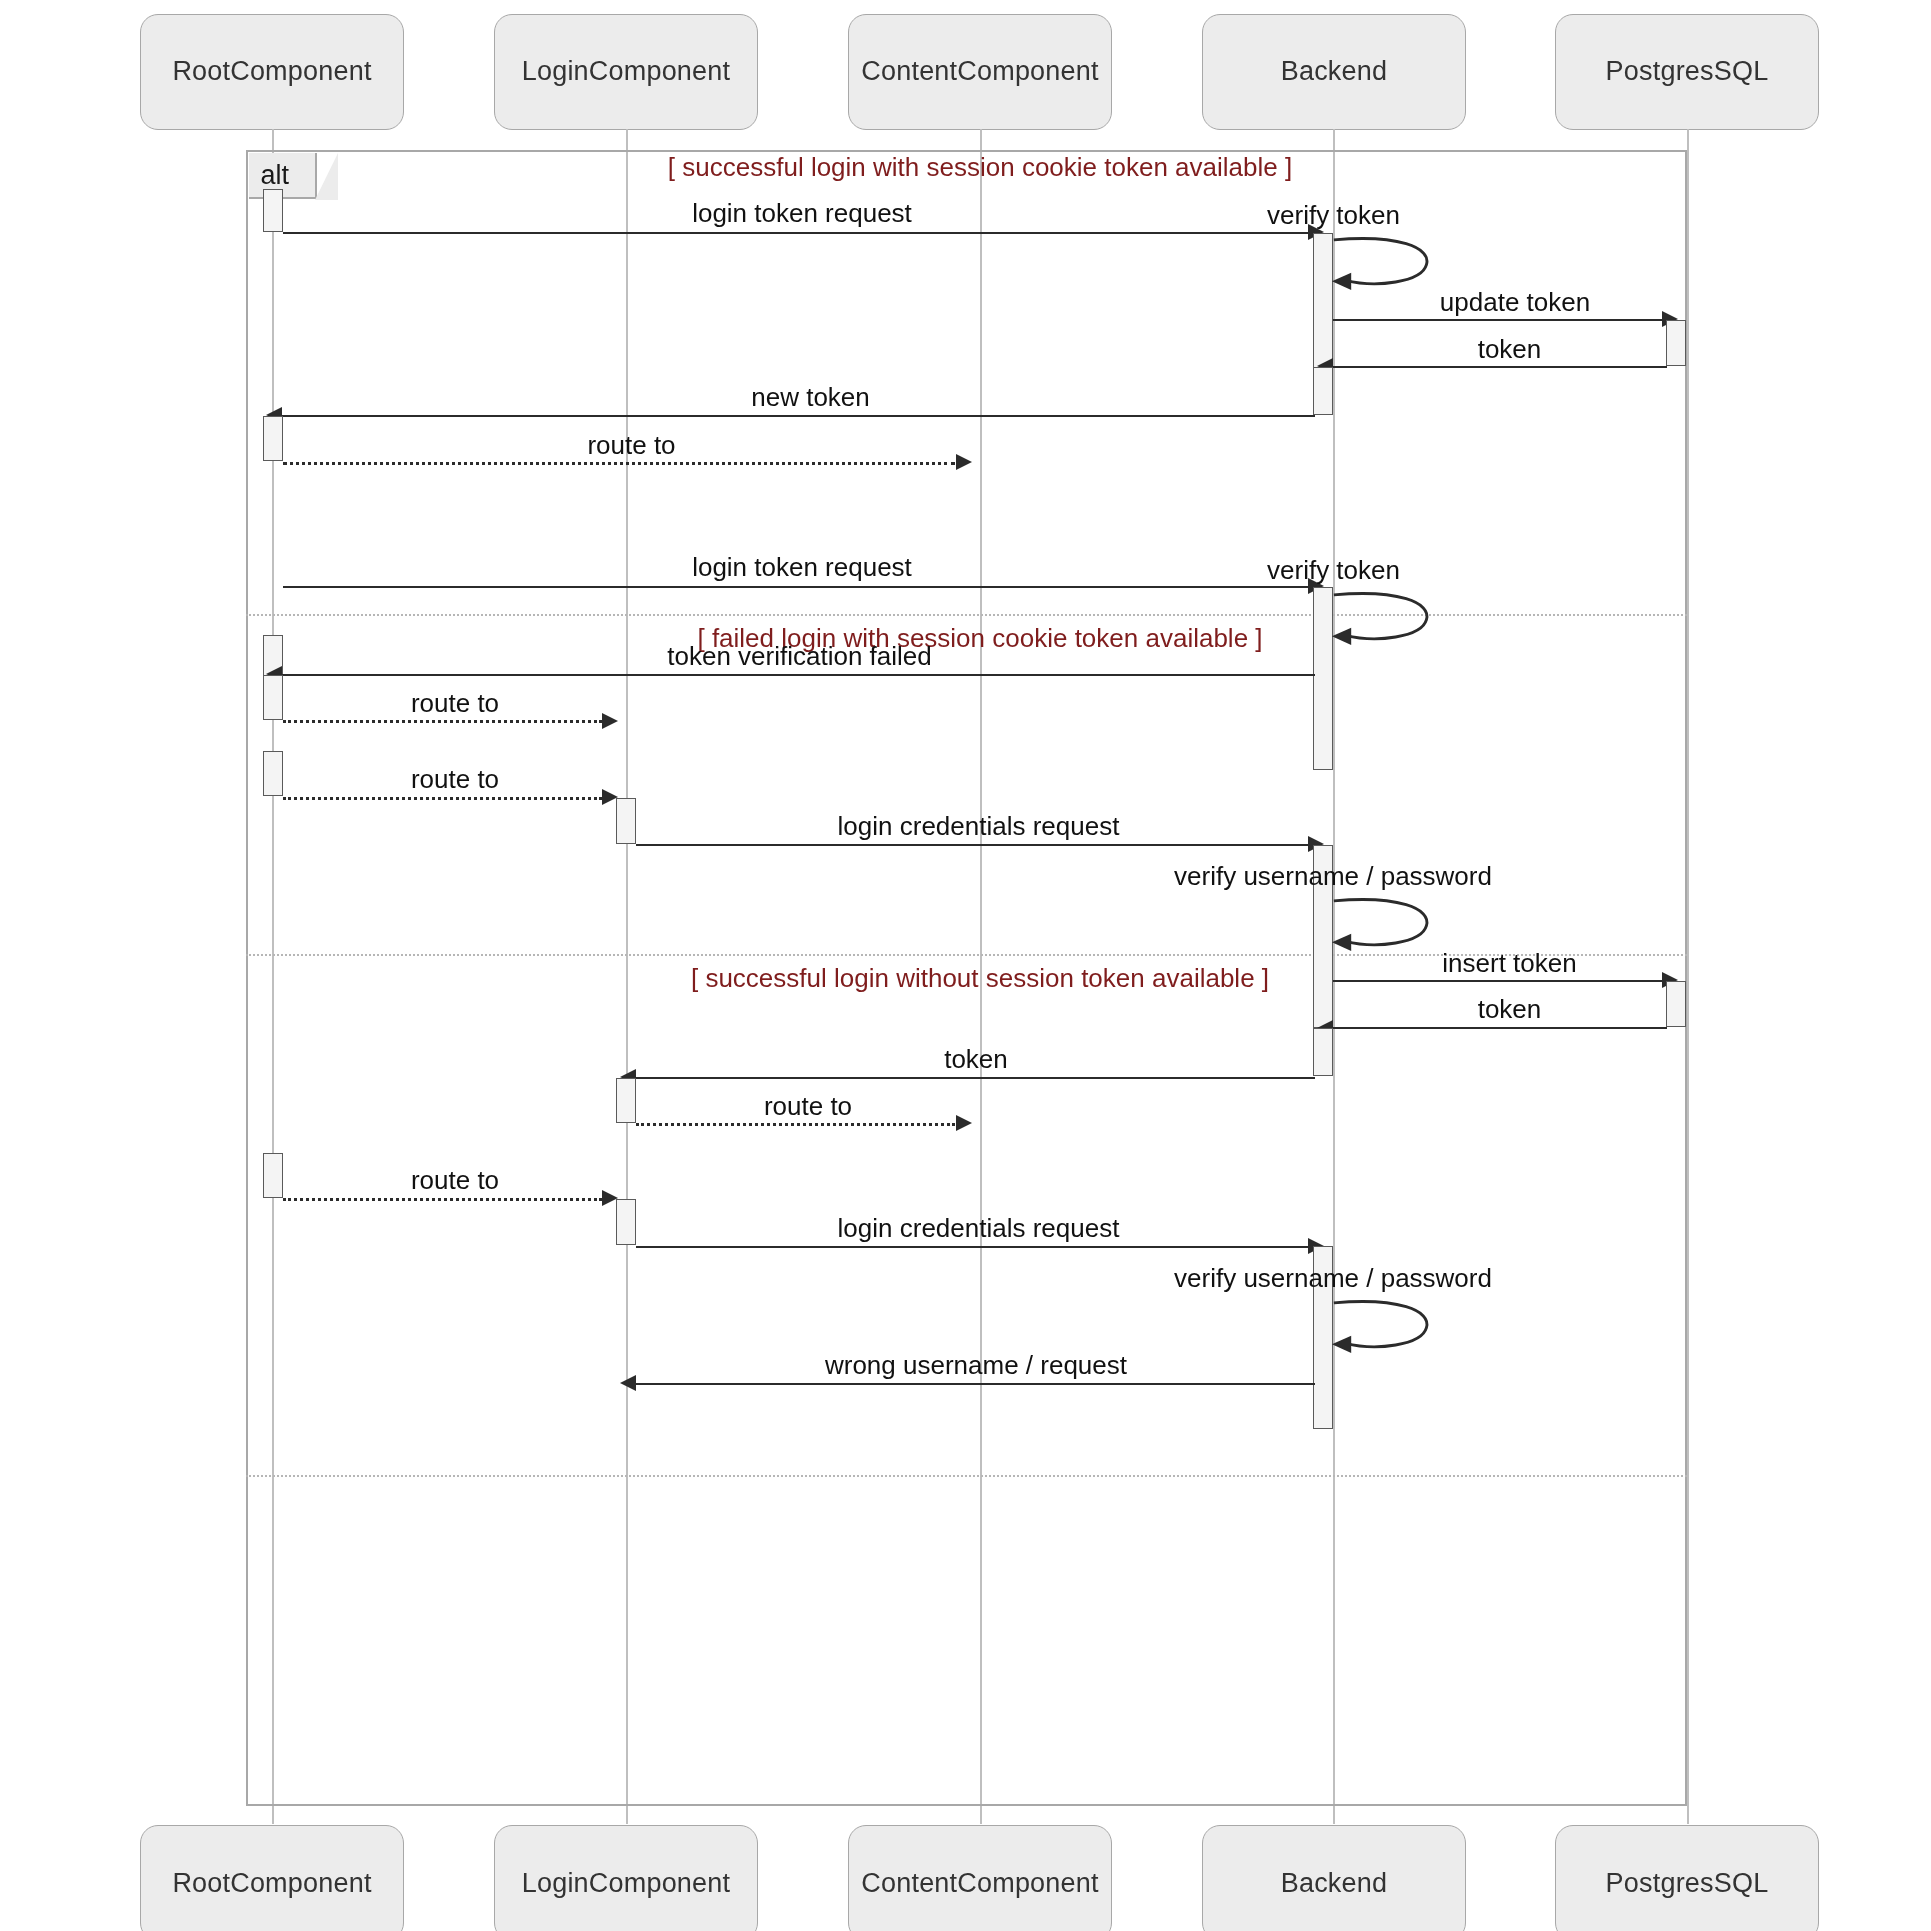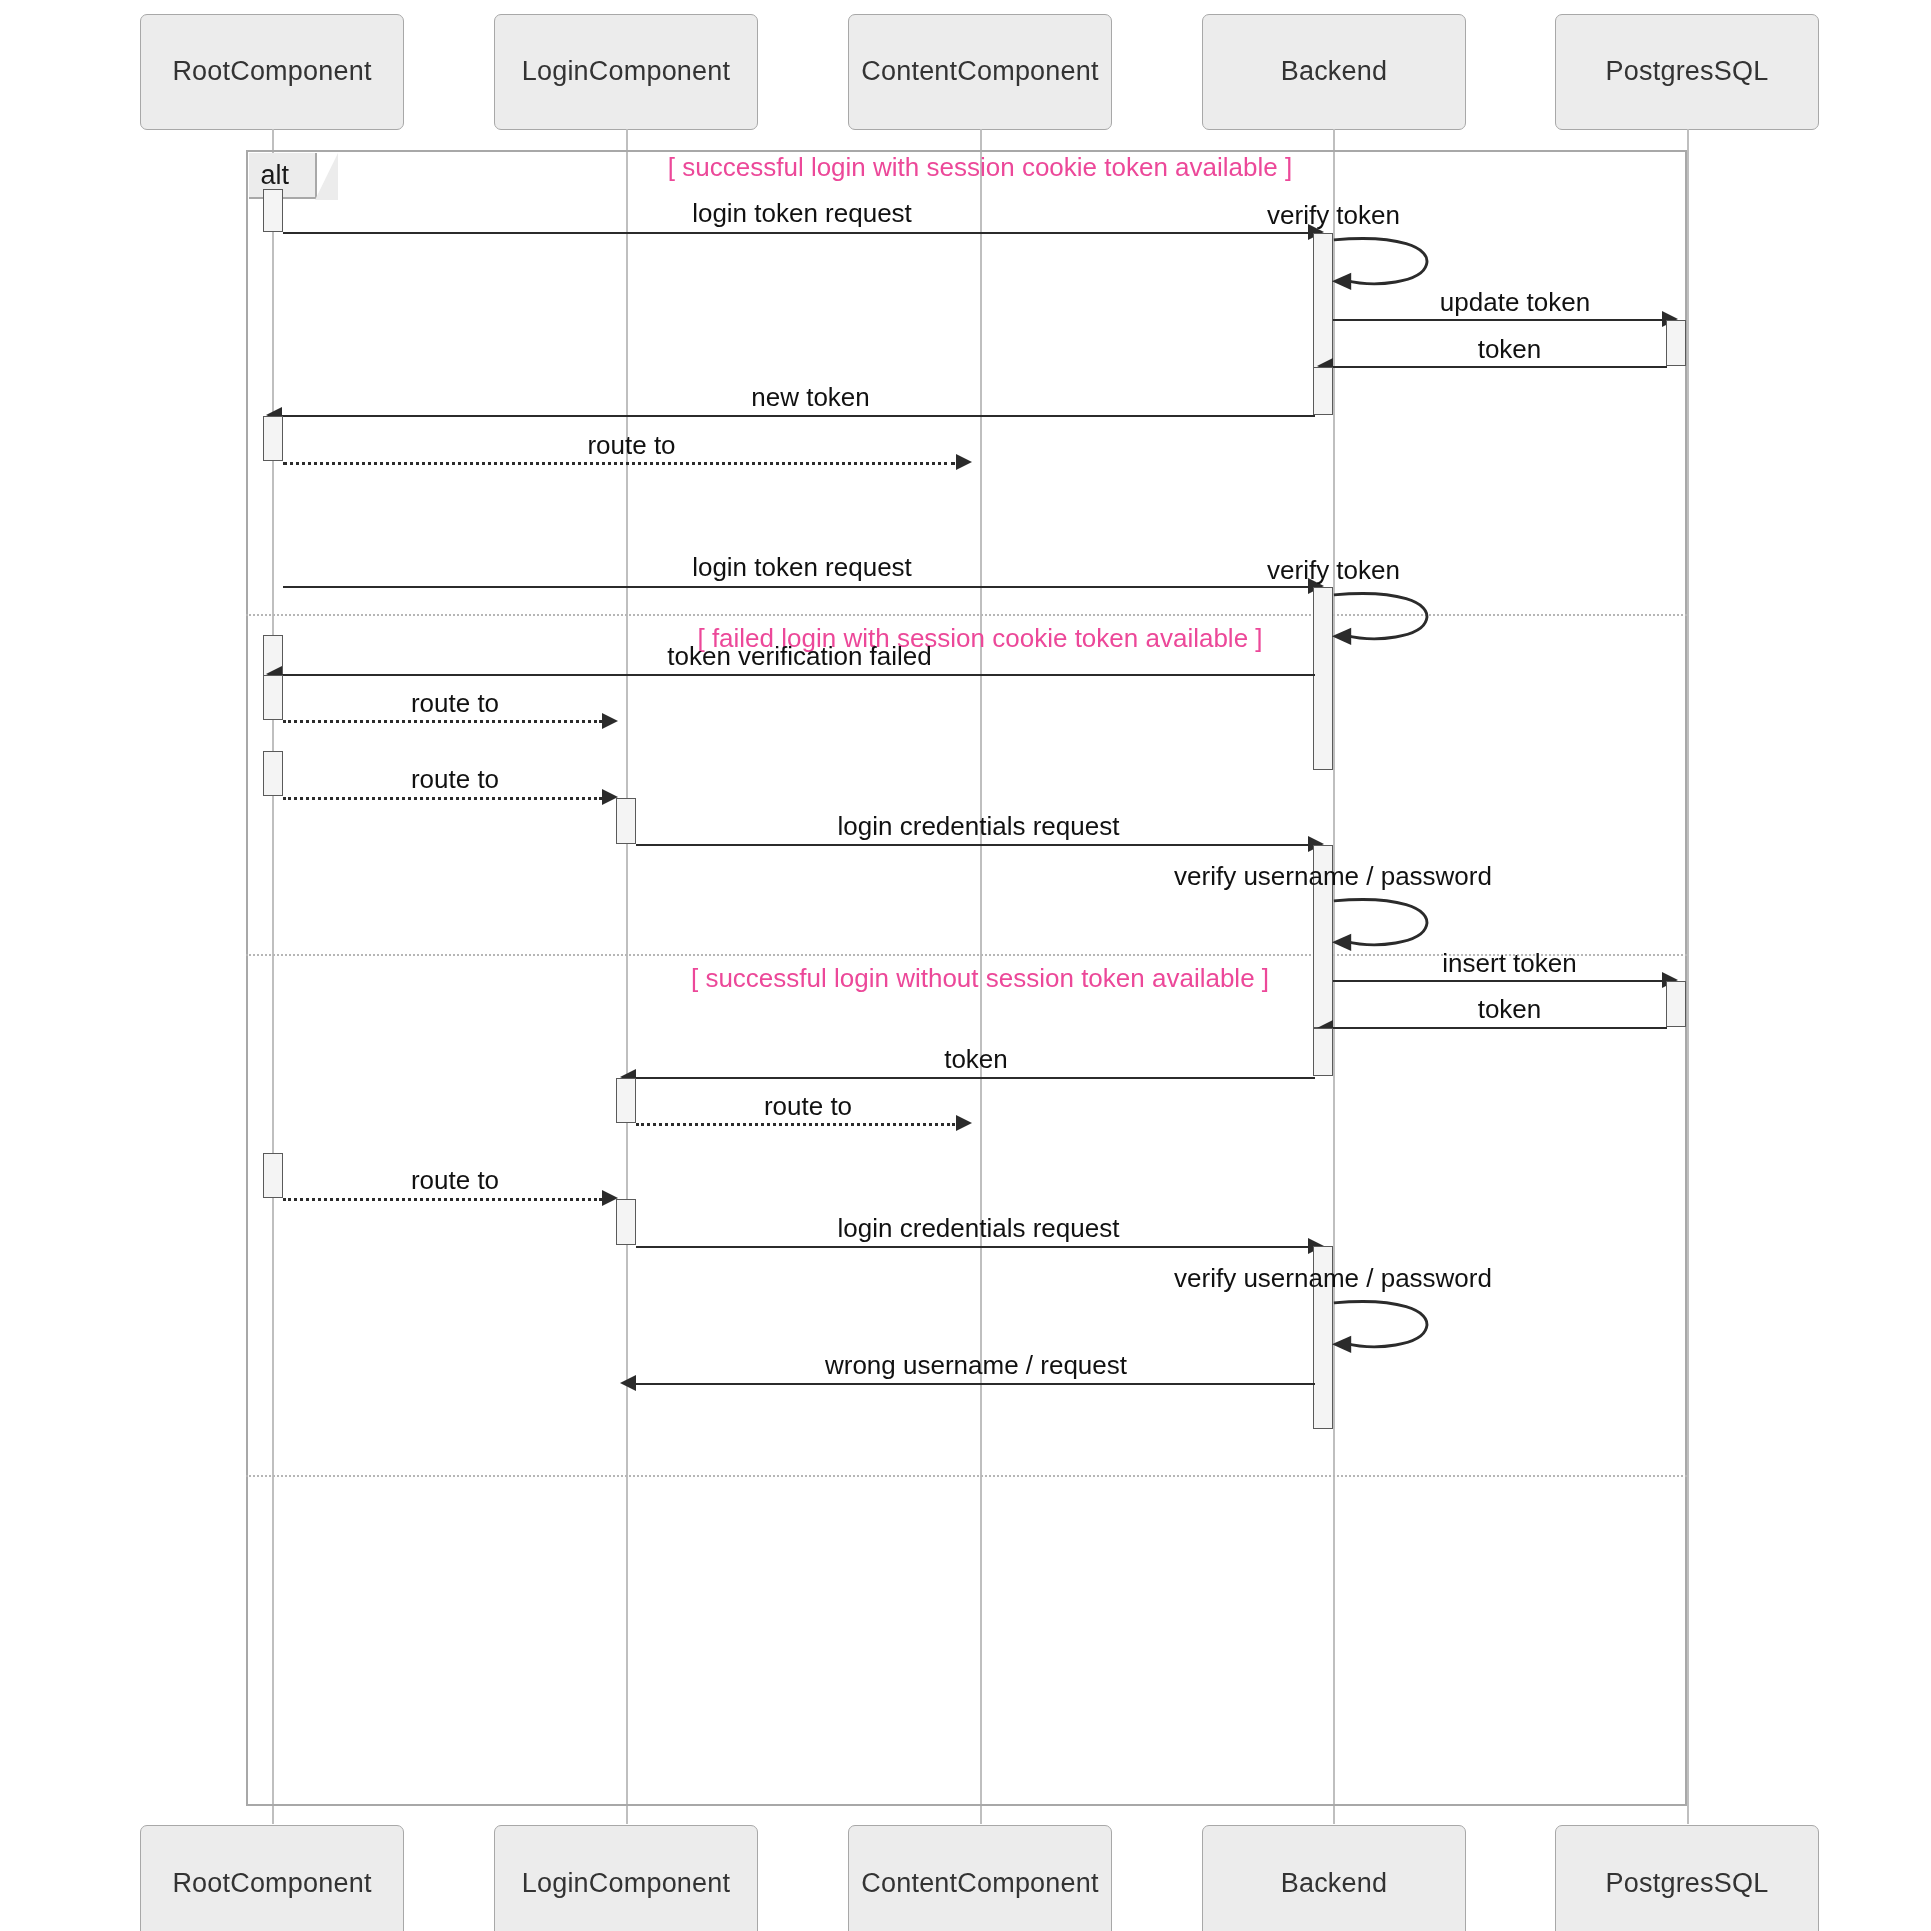--- a/index.html
+++ b/index.html
@@ -4,21 +4,21 @@
 <style>
   html,body{margin:0;padding:0;background:#ffffff;}
   body{font-family:"Liberation Sans","DejaVu Sans",sans-serif;}
   #stage{position:relative;width:1931px;height:1931px;background:#ffffff;overflow:hidden;}
 
   .participant{
     position:absolute;
     box-sizing:border-box;
     background:#ececec;
     border:1.9px solid #a8a8a8;
-    border-radius:7px;
+    border-radius:18px;
     display:flex;align-items:center;justify-content:center;
     color:#333333;
     font-size:27px;
     letter-spacing:0.2px;
     white-space:nowrap;
   }
 
   .lifeline{
     position:absolute;
     width:1.9px;
@@ -61,21 +61,21 @@
 
   .divider{
     position:absolute;
     height:0;
     border-top:2.9px dotted #b6b6b6;
   }
 
   .cond{
     position:absolute;
     font-size:26px;
-    color:#ec4899;
+    color:#7f1d1d;
     white-space:nowrap;
     text-align:center;
   }
 
   .msglabel{
     position:absolute;
     font-size:26px;
     color:#111111;
     white-space:nowrap;
     text-align:center;

